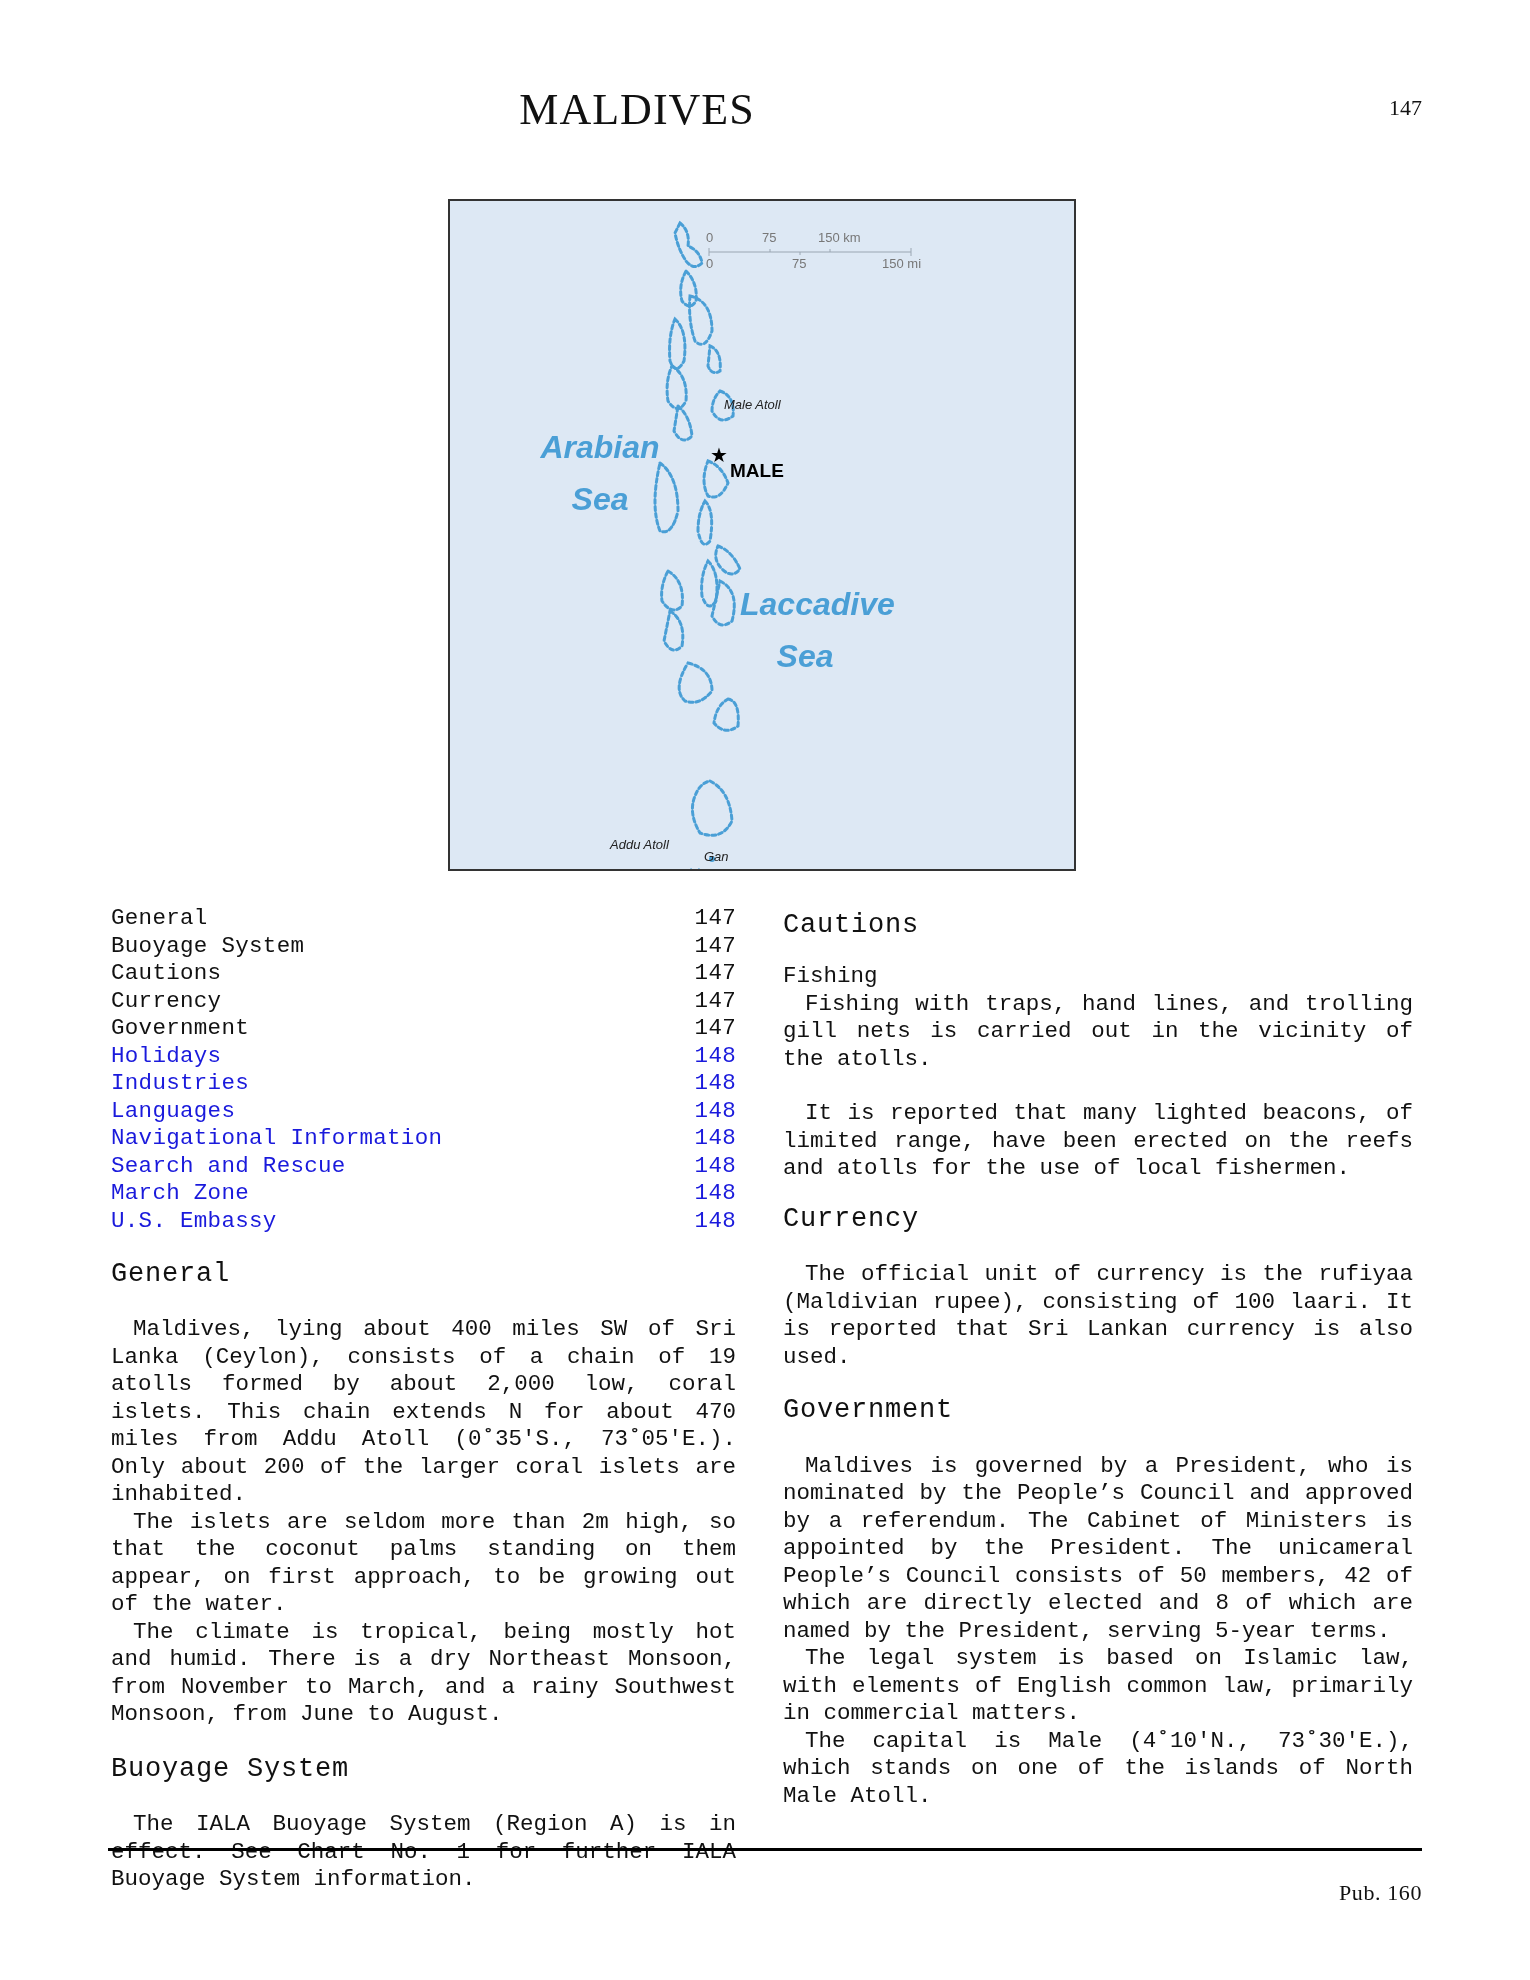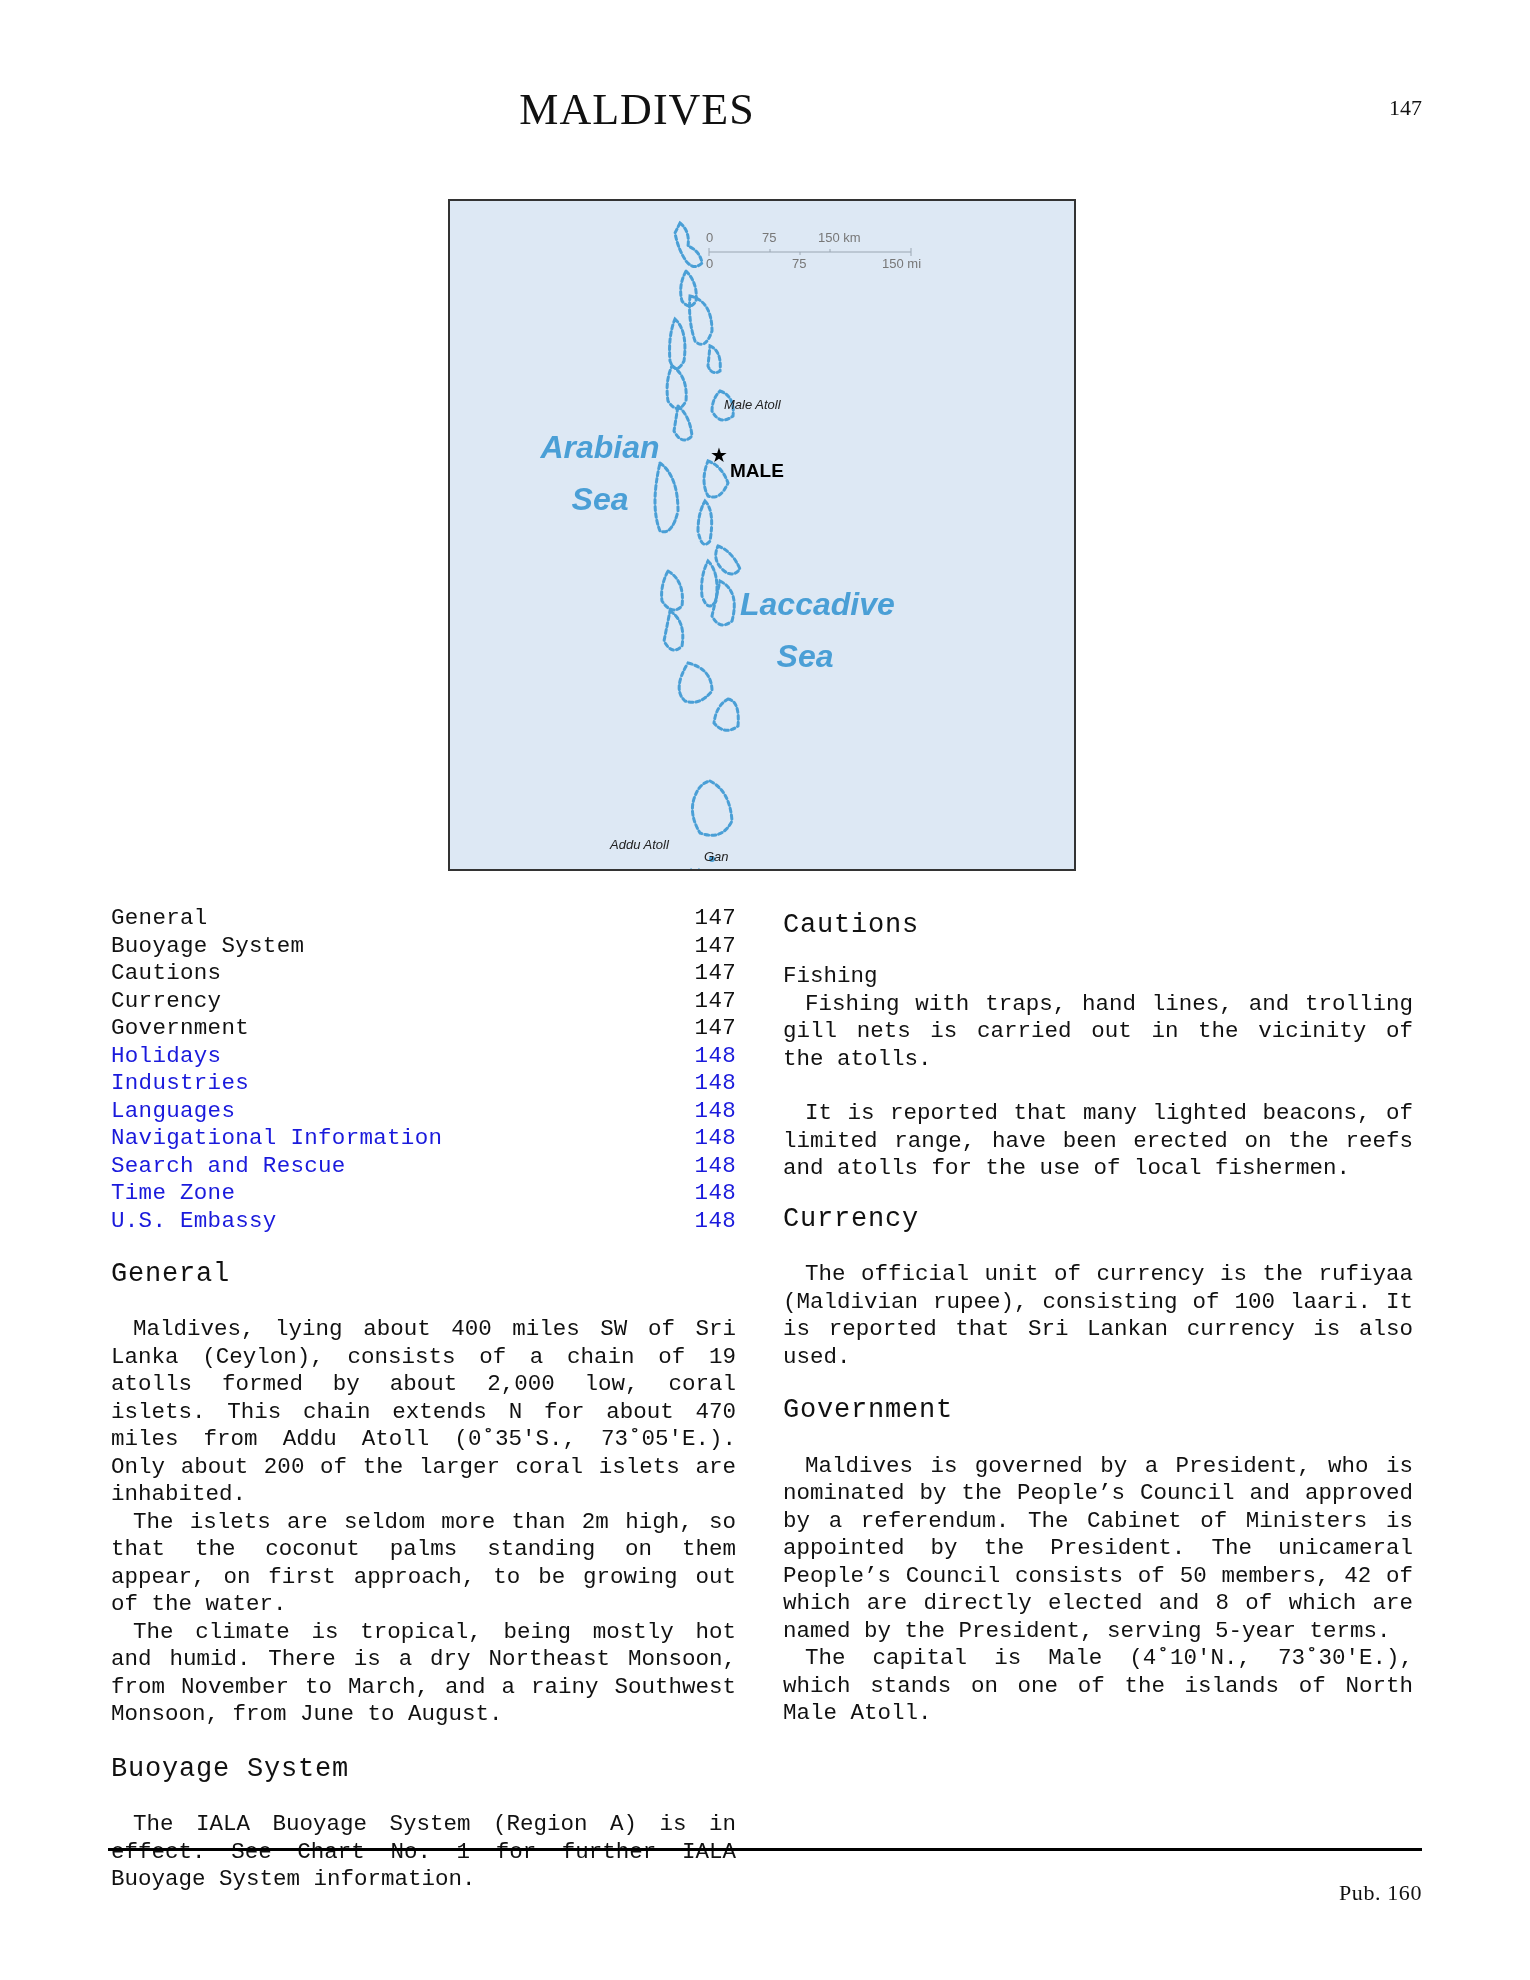--- a/index.html
+++ b/index.html
@@ -151,21 +151,21 @@
       </li>
     <li class="toc-row link">
         <span>Navigational Information</span>
         <span>148</span>
       </li>
     <li class="toc-row link">
         <span>Search and Rescue</span>
         <span>148</span>
       </li>
     <li class="toc-row link">
-        <span>Time Zone</span>
+        <span>March Zone</span>
         <span>148</span>
       </li>
     <li class="toc-row link">
         <span>U.S. Embassy</span>
         <span>148</span>
       </li>
   </ul>
 
   <section style="margin-top:23px;">
     <h2>General</h2>
@@ -195,18 +195,19 @@
   <section style="margin-top:20px;">
     <h2>Currency</h2>
     <div style="height:26px;"></div>
     <p>The official unit of currency is the rufiyaa (Maldivian rupee), consisting of 100 laari. It is reported that Sri Lankan currency is also used.</p>
   </section>
 
   <section style="margin-top:23px;">
     <h2>Government</h2>
     <div style="height:26px;"></div>
     <p>Maldives is governed by a President, who is nominated by the People’s Council and approved by a referendum. The Cabinet of Ministers is appointed by the President. The unicameral People’s Council consists of 50 members, 42 of which are directly elected and 8 of which are named by the President, serving 5-year terms.</p>
+    <p>The legal system is based on Islamic law, with elements of English common law, primarily in commercial matters.</p>
     <p>The capital is Male (4˚10'N., 73˚30'E.), which stands on one of the islands of North Male Atoll.</p>
   </section>
 </div>
 
 <div class="rule"></div>
 <div class="pub">Pub. 160</div>
 
 </body></html>

